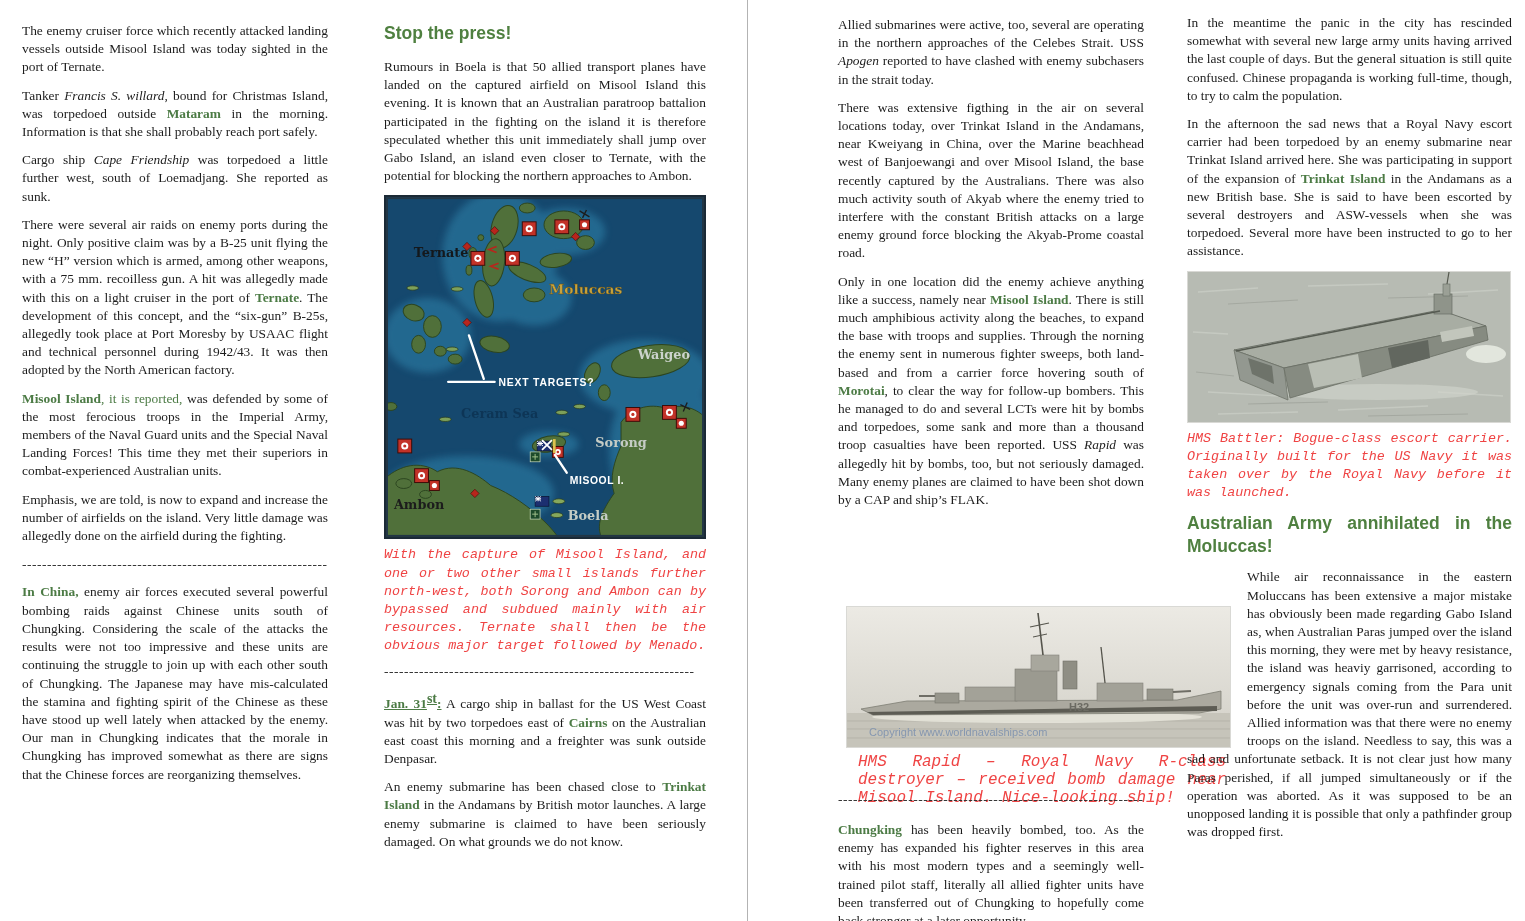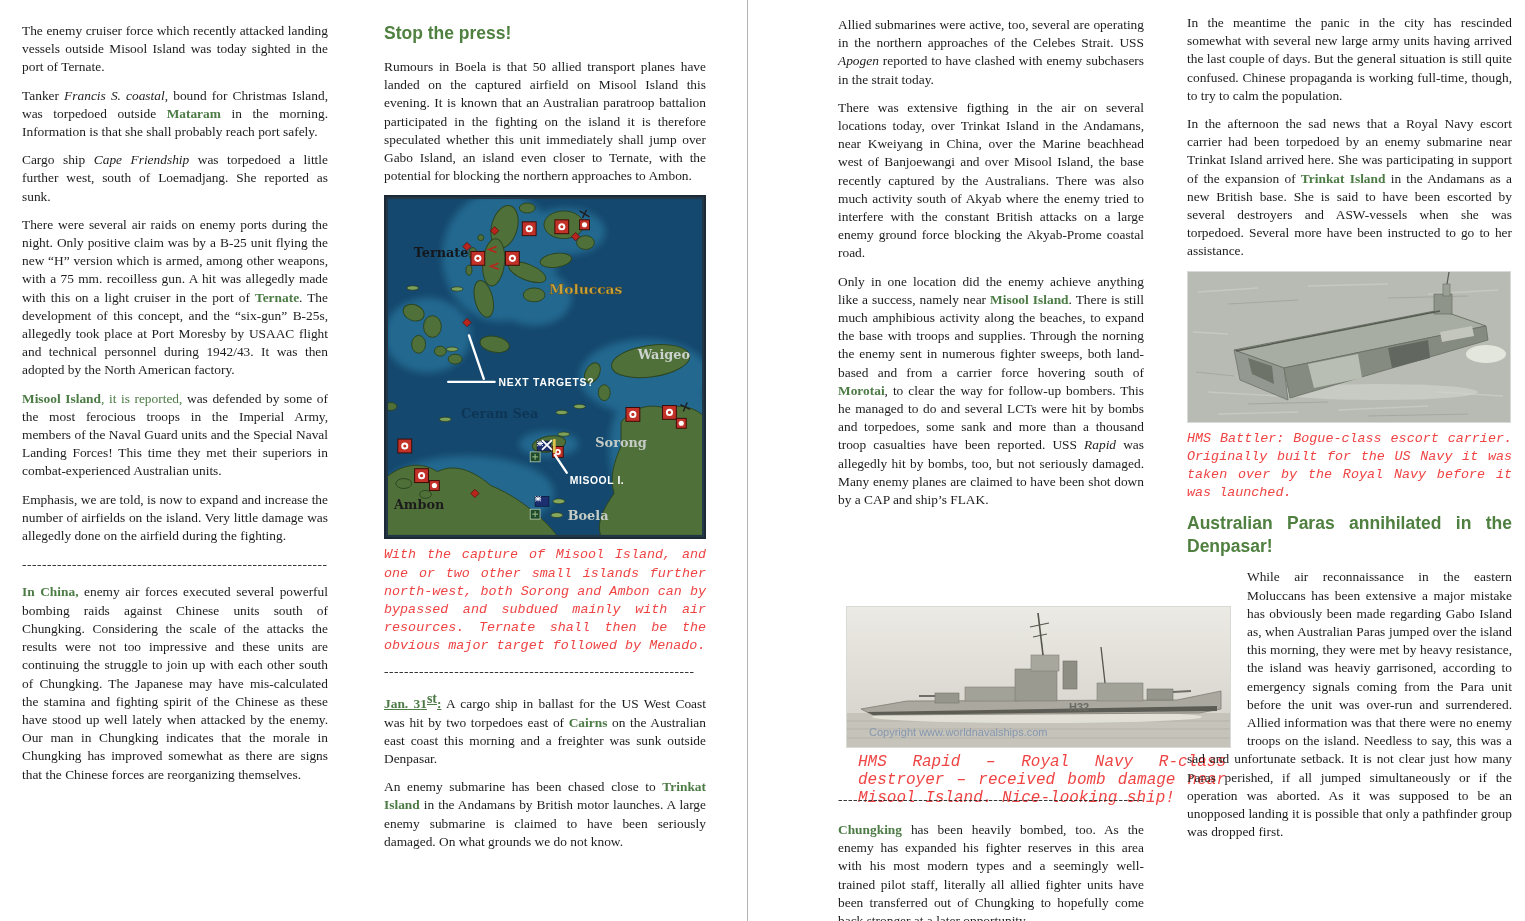--- a/index.html
+++ b/index.html
@@ -30,21 +30,21 @@
 </style>
 </head>
 <body>
 
 <div class="page">
 
   <div class="page-divider"></div>
 
   <div class="col" style="left:22px;top:22px;width:306px;">
     <p><span class="sg-p">The enemy cruiser force which recently attacked landing vessels outside Misool Island was today sighted in the port of Ternate.</span></p>
-    <p><span class="sg-p">Tanker </span><span class="sg-i">Francis S. coastal</span><span class="sg-p">, bound for Christmas Island, was torpedoed outside </span><span class="sg-gb">Mataram</span><span class="sg-p"> in the morning. Information is that she shall probably reach port safely.</span></p>
+    <p><span class="sg-p">Tanker </span><span class="sg-i">Francis S. willard</span><span class="sg-p">, bound for Christmas Island, was torpedoed outside </span><span class="sg-gb">Mataram</span><span class="sg-p"> in the morning. Information is that she shall probably reach port safely.</span></p>
     <p><span class="sg-p">Cargo ship </span><span class="sg-i">Cape Friendship</span><span class="sg-p"> was torpedoed a little further west, south of Loemadjang. She reported as sunk.</span></p>
     <p><span class="sg-p">There were several air raids on enemy ports during the night. Only positive claim was by a B-25 unit flying the new “H” version which is armed, among other weapons, with a 75 mm. recoilless gun. A hit was allegedly made with this on a light cruiser in the port of </span><span class="sg-gb">Ternate</span><span class="sg-p">. The development of this concept, and the “six-gun” B-25s, allegedly took place at Port Moresby by USAAC flight and technical personnel during 1942/43. It was then adopted by the North American factory.</span></p>
     <p><span class="sg-gb">Misool Island</span><span class="sg-g">, it is reported,</span><span class="sg-p"> was defended by some of the most ferocious troops in the Imperial Army, members of the Naval Guard units and the Special Naval Landing Forces! This time they met their superiors in combat-experienced Australian units.</span></p>
     <p><span class="sg-p">Emphasis, we are told, is now to expand and increase the number of airfields on the island. Very little damage was allegedly done on the airfield during the fighting.</span></p>
     <div class="divider">--------------------------------------------------------------</div>
     <p><span class="sg-gb">In China,</span><span class="sg-p"> enemy air forces executed several powerful bombing raids against Chinese units south of Chungking. Considering the scale of the attacks the results were not too impressive and these units are continuing the struggle to join up with each other south of Chungking. The Japanese may have mis-calculated the stamina and fighting spirit of the Chinese as these have stood up well lately when attacked by the enemy. Our man in Chungking indicates that the morale in Chungking has improved somewhat as there are signs that the Chinese forces are reorganizing themselves.</span></p>
   </div>
 
   <div class="col" style="left:384px;top:20px;width:322px;">
     <div class="h1">Stop the press!</div>
@@ -327,17 +327,17 @@
         <path d="M60,86 L84,94 L86,112 L64,102 Z" fill="#6e736a"></path>
         <path d="M252,60 L284,54 L286,64 L254,70 Z" fill="#c2c6bc"></path>
         <rect x="246" y="22" width="18" height="20" fill="#8f948a" stroke="#696e65" stroke-width="0.7"></rect>
         <rect x="255" y="12" width="7" height="12" fill="#9ba096" stroke="#696e65" stroke-width="0.6"></rect>
         <line x1="259" y1="12" x2="261" y2="0" stroke="#55594f" stroke-width="1.2"></line>
         <line x1="48" y1="79" x2="252" y2="39" stroke="#555a51" stroke-width="1.4"></line>
       </g>
     </svg>
 
     <div class="caption">HMS Battler: Bogue-class escort carrier. Originally built for the US Navy it was taken over by the Royal Navy before it was launched.</div>
-    <div class="h2">Australian Paras annihilated in the Denpasar!</div>
+    <div class="h2">Australian Army annihilated in the Moluccas!</div>
     <p><span class="wrap-spacer"></span><span><span class="sg-p">While air reconnaissance in the eastern Moluccans has been extensive a major mistake has obviously been made regarding Gabo Island as, when Australian Paras jumped over the island this morning, they were met by heavy resistance, the island was heaviy garrisoned, according to emergency signals coming from the Para unit before the unit was over-run and surrendered. Allied information was that there were no enemy troops on the island. Needless to say, this was a sad and unfortunate setback. It is not clear just how many Paras perished, if all jumped simultaneously or if the operation was aborted. As it was supposed to be an unopposed landing it is possible that only a pathfinder group was dropped first.</span></span></p>
   </div>
 
 </div>
 
 </body></html>

